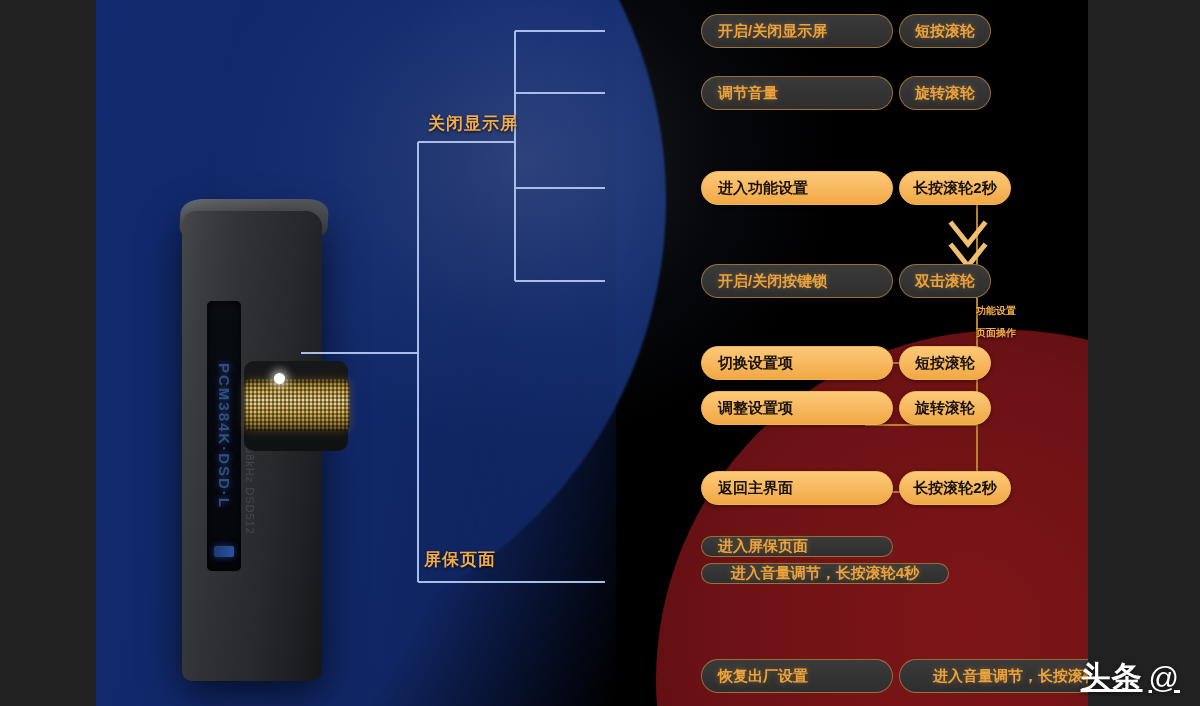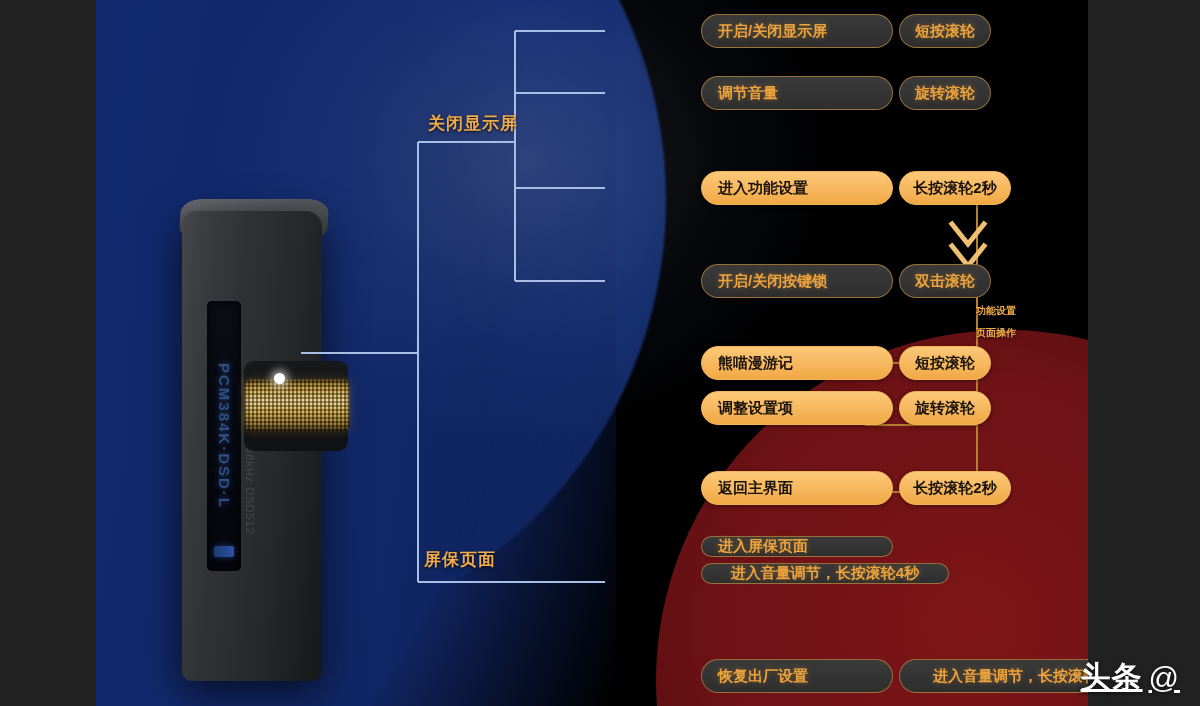--- a/index.html
+++ b/index.html
@@ -257,21 +257,21 @@
         </div>
         <div class="row hot" style="left: 605px; top: 171px;">
           <div class="cell act" style="width: 192px;">进入功能设置</div>
           <div class="cell" style="width: 112px;">长按滚轮2秒</div>
         </div>
         <div class="row dim" style="left: 605px; top: 264px;">
           <div class="cell act" style="width: 192px;">开启/关闭按键锁</div>
           <div class="cell" style="width: 92px; text-align: right;">双击滚轮</div>
         </div>
         <div class="row hot" style="left: 605px; top: 346px;">
-          <div class="cell act" style="width: 192px;">熊喵漫游记</div>
+          <div class="cell act" style="width: 192px;">切换设置项</div>
           <div class="cell" style="width: 92px;">短按滚轮</div>
         </div>
         <div class="row hot" style="left: 605px; top: 391px;">
           <div class="cell act" style="width: 192px;">调整设置项</div>
           <div class="cell" style="width: 92px;">旋转滚轮</div>
         </div>
         <div class="row hot" style="left: 605px; top: 471px;">
           <div class="cell act" style="width: 192px;">返回主界面</div>
           <div class="cell" style="width: 112px;">长按滚轮2秒</div>
         </div>

